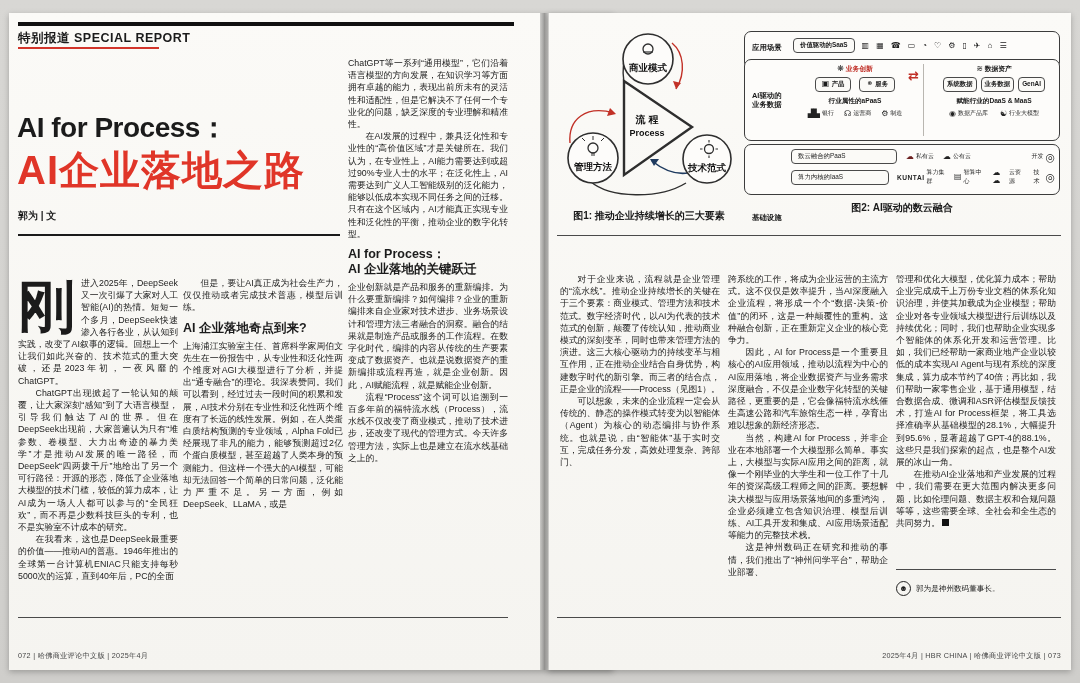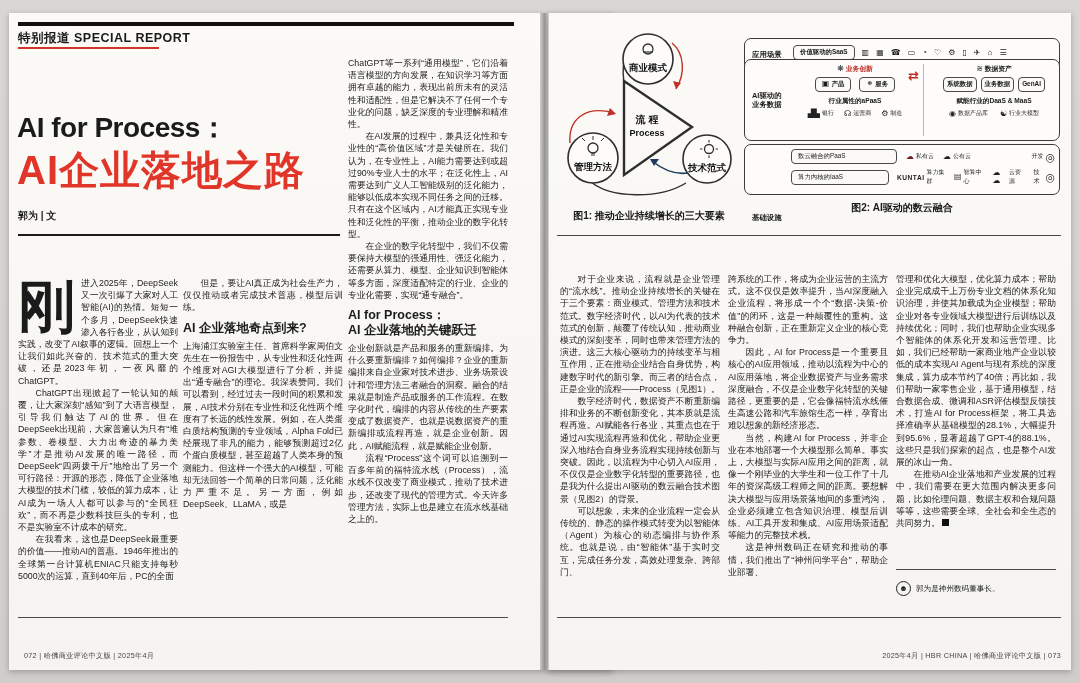--- a/index.html
+++ b/index.html
@@ -67,29 +67,28 @@
 
   <div class="col" style="left:174px;top:240px;height:366px;">
     <p>但是，要让AI真正成为社会生产力，仅仅推动或者完成技术普惠，模型后训练。</p>
     <div class="h-sec">AI 企业落地奇点到来?</div>
     <p class="ni">上海浦江实验室主任、首席科学家周伯文先生在一份报告中，从专业性和泛化性两个维度对AGI大模型进行了分析，并提出“通专融合”的理论。我深表赞同。我们可以看到，经过过去一段时间的积累和发展，AI技术分别在专业性和泛化性两个维度有了长远的线性发展。例如，在人类蛋白质结构预测的专业领域，Alpha Fold已经展现了非凡的能力，能够预测超过2亿个蛋白质模型，甚至超越了人类本身的预测能力。但这样一个强大的AI模型，可能却无法回答一个简单的日常问题，泛化能力严重不足。另一方面，例如DeepSeek、LLaMA，或是</p>
   </div>
 
   <div class="col" style="left:339px;top:20px;height:586px;">
     <p class="ni">ChatGPT等一系列“通用模型”，它们沿着语言模型的方向发展，在知识学习等方面拥有卓越的能力，表现出前所未有的灵活性和适配性，但是它解决不了任何一个专业化的问题，缺乏深度的专业理解和精准性。</p>
     <p>在AI发展的过程中，兼具泛化性和专业性的“高价值区域”才是关键所在。我们认为，在专业性上，AI能力需要达到或超过90%专业人士的水平；在泛化性上，AI需要达到广义人工智能级别的泛化能力，能够以低成本实现不同任务之间的迁移。只有在这个区域内，AI才能真正实现专业性和泛化性的平衡，推动企业的数字化转型。</p>
-    <p>在企业的数字化转型中，我们不仅需要保持大模型的强通用性、强泛化能力，还需要从算力、模型、企业知识到智能体等多方面，深度适配特定的行业、企业的专业化需要，实现“通专融合”。</p>
     <div class="h-sec" style="margin-bottom:0;">AI for Process：</div>
     <div class="h-sec" style="margin-top:0;">AI 企业落地的关键跃迁</div>
     <p class="ni">企业创新就是产品和服务的重新编排。为什么要重新编排？如何编排？企业的重新编排来自企业家对技术进步、业务场景设计和管理方法三者融合的洞察。融合的结果就是制造产品或服务的工作流程。在数字化时代，编排的内容从传统的生产要素变成了数据资产。也就是说数据资产的重新编排或流程再造，就是企业创新。因此，AI赋能流程，就是赋能企业创新。</p>
     <p>流程“Process”这个词可以追溯到一百多年前的福特流水线（Process），流水线不仅改变了商业模式，推动了技术进步，还改变了现代的管理方式。今天许多管理方法，实际上也是建立在流水线基础之上的。</p>
   </div>
 
   <div class="page-rule" style="left:9px;top:604px;width:490px;"></div>
-  <div class="footer" style="left:9px;top:638px;margin-left:6px;">072 | 哈佛商业评论中文版 | 2025年4月</div>
+  <div class="footer" style="left:9px;top:638px;">072 | 哈佛商业评论中文版 | 2025年4月</div>
 </div>
 
 <div class="page" id="right-page">
 
   <div style="position:absolute;left:12px;top:10px;width:180px;height:182px;">
     <svg width="180" height="182" viewBox="0 0 180 182">
 
       <polygon points="64,58 64,152 132,104" fill="none" stroke="#2e2e2e" stroke-width="2.4"></polygon>
 
       <path d="M 64 60 C 60 30, 70 14, 88 12" fill="none" stroke="#2e2e2e" stroke-width="1.4"></path>
@@ -124,21 +123,21 @@
       <text x="87" y="100" text-anchor="middle" font-size="10" font-weight="bold" fill="#111">流 程</text>
       <text x="87" y="113" text-anchor="middle" font-size="9" font-weight="bold" fill="#111">Process</text>
       <text x="33" y="147" text-anchor="middle" font-size="9.5" font-weight="bold" fill="#111">管理方法</text>
       <text x="147" y="148" text-anchor="middle" font-size="9.5" font-weight="bold" fill="#111">技术范式</text>
     </svg>
   </div>
   <div class="fig-caption" style="left:6px;top:196px;width:190px;">图1: 推动企业持续增长的三大要素</div>
 
   <div class="f2">
 
-    <div class="band" style="top:15px;height:38px;">
+    <div class="band" style="top:8px;height:38px;">
       <div class="bandlabel" style="top:12px;">应用场景</div>
       <div style="position:absolute;left:48px;top:6px;width:262px;display:flex;align-items:center;gap:7px;">
         <span class="chip">价值驱动的SaaS</span>
         <span class="ic">▥</span>
         <span class="ic">▦</span>
         <span class="ic">☎</span>
         <span class="ic">▭</span>
         <span class="ic">◔</span>
         <span class="ic">♡</span>
         <span class="ic">⚙</span>
@@ -241,21 +240,20 @@
         </div>
       </div>
     </div>
   </div>
   <div class="fig-caption" style="left:196px;top:188px;width:316px;">图2: AI驱动的数云融合</div>
 
   <div class="page-rule" style="left:9px;top:222px;width:504px;"></div>
 
   <div class="col" style="left:12px;top:236px;height:362px;">
     <p>对于企业来说，流程就是企业管理的“流水线”。推动企业持续增长的关键在于三个要素：商业模式、管理方法和技术范式。数字经济时代，以AI为代表的技术范式的创新，颠覆了传统认知，推动商业模式的深刻变革，同时也带来管理方法的演进。这三大核心驱动力的持续变革与相互作用，正在推动企业结合自身优势，构建数字时代的新引擎。而三者的结合点，正是企业的流程——Process（见图1）。</p>
-    <p>数字经济时代，数据资产不断重新编排和业务的不断创新变化，其本质就是流程再造。AI赋能各行各业，其重点也在于通过AI实现流程再造和优化，帮助企业更深入地结合自身业务流程实现持续创新与突破。因此，以流程为中心切入AI应用，不仅仅是企业数字化转型的重要路径，也是我为什么提出AI驱动的数云融合技术图景（见图2）的背景。</p>
     <p>可以想象，未来的企业流程一定会从传统的、静态的操作模式转变为以智能体（Agent）为核心的动态编排与协作系统。也就是说，由“智能体”基于实时交互，完成任务分发，高效处理复杂、跨部门、</p>
   </div>
 
   <div class="col" style="left:180px;top:236px;height:362px;">
     <p class="ni">跨系统的工作，将成为企业运营的主流方式。这不仅仅是效率提升，当AI深度融入企业流程，将形成一个个“数据-决策-价值”的闭环，这是一种颠覆性的重构。这种融合创新，正在重新定义企业的核心竞争力。</p>
     <p>因此，AI for Process是一个重要且核心的AI应用领域，推动以流程为中心的AI应用落地，将企业数据资产与业务需求深度融合，不仅是企业数字化转型的关键路径，更重要的是，它会像福特流水线催生高速公路和汽车旅馆生态一样，孕育出难以想象的新经济形态。</p>
     <p>当然，构建AI for Process，并非企业在本地部署一个大模型那么简单。事实上，大模型与实际AI应用之间的距离，就像一个刚毕业的大学生和一位工作了十几年的资深高级工程师之间的距离。要想解决大模型与应用场景落地间的多重鸿沟，企业必须建立包含知识治理、模型后训练、AI工具开发和集成、AI应用场景适配等能力的完整技术栈。</p>
     <p>这是神州数码正在研究和推动的事情，我们推出了“神州问学平台”，帮助企业部署、</p>
   </div>
 

